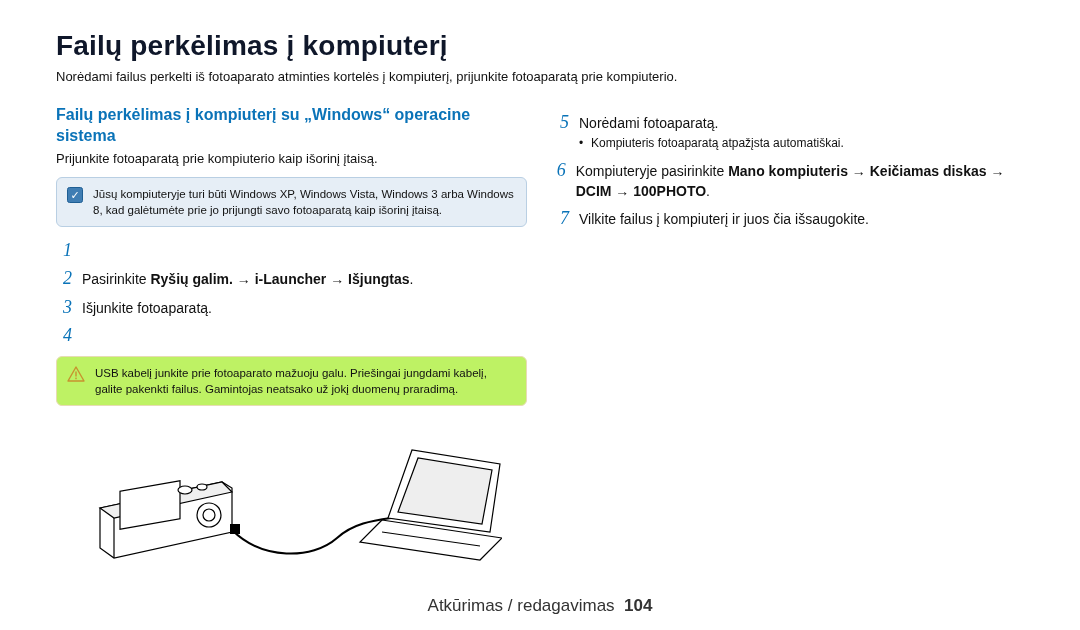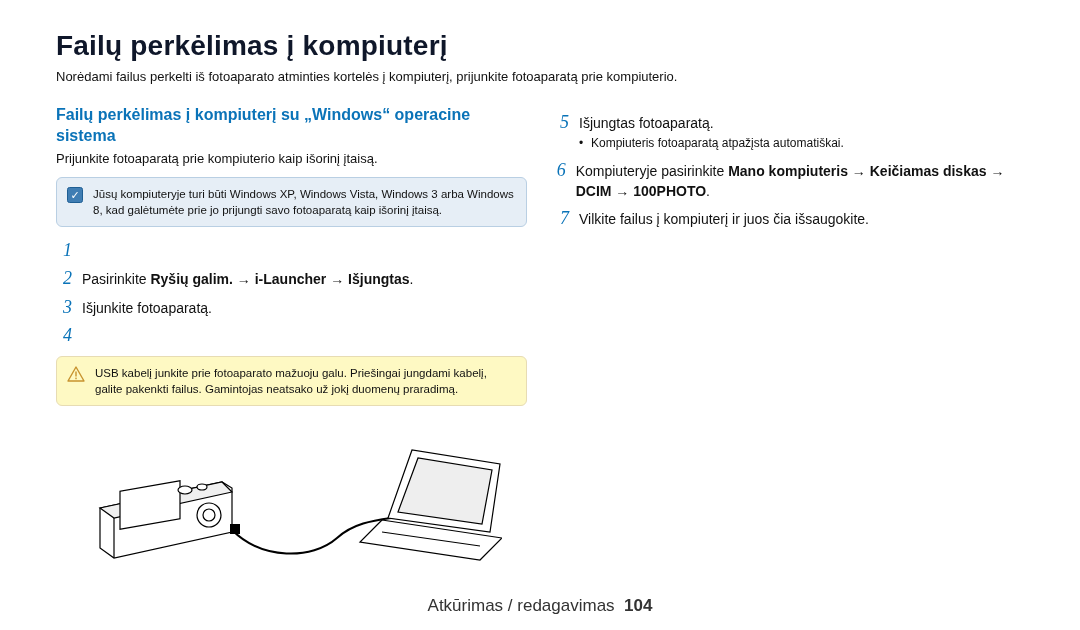--- a/index.html
+++ b/index.html
@@ -62,21 +62,21 @@
   }
   .note-icon {
     width: 16px;
     height: 16px;
     flex: 0 0 16px;
     margin-top: 1px;
   }
   .warn-box {
     margin-top: 10px;
     border: 1px solid #e7dcb3;
-    background: #fef9c3;
+    background: #bef264;
     border-radius: 6px;
     padding: 8px 10px;
     display: flex;
     gap: 12px;
     align-items: flex-start;
     font-size: 11.5px;
     line-height: 1.4;
   }
   .steps {
     margin-top: 14px;
@@ -220,21 +220,21 @@
         </svg>
       </div>
 
     </div>
 
     <div class="col">
 
       <div class="step">
         <div class="step-num">5</div>
         <div class="step-text">
-          <div>Išjungtas fotoaparatą.</div>
+          <div>Norėdami fotoaparatą.</div>
           <div class="bullet">Kompiuteris fotoaparatą atpažįsta automatiškai.</div>
         </div>
       </div>
 
       <div class="step">
         <div class="step-num">6</div>
         <div class="step-text">
           <span>Kompiuteryje pasirinkite </span><span class="bold">Mano kompiuteris → Keičiamas diskas → DCIM → 100PHOTO</span><span>.</span>
         </div>
       </div>

